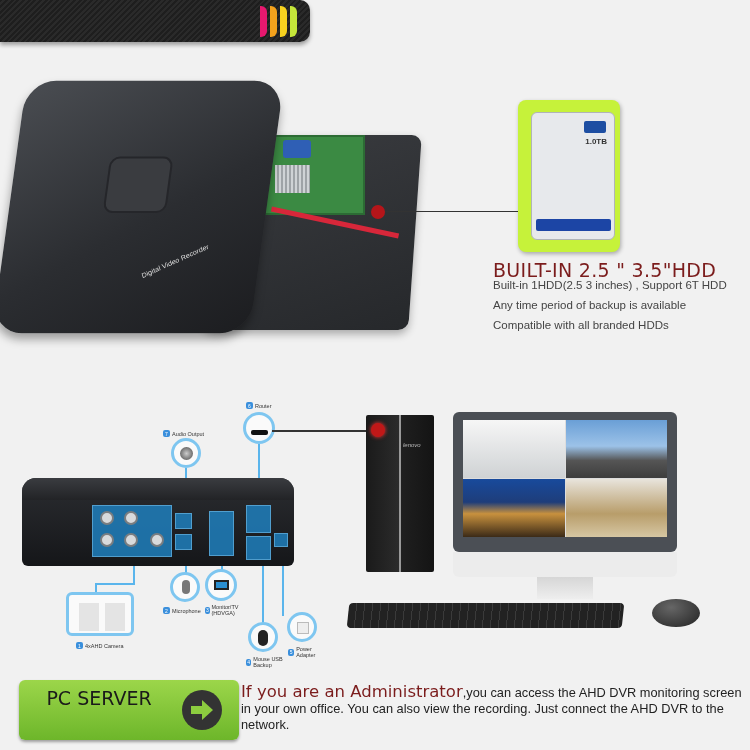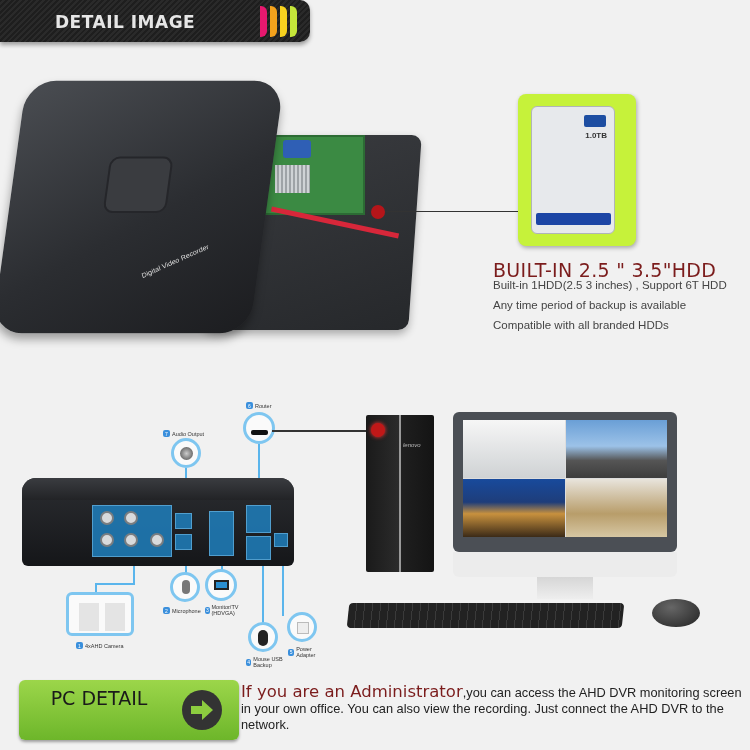--- a/index.html
+++ b/index.html
@@ -28,21 +28,21 @@
   .pcb { position:absolute; left:255px; top:135px; width:110px; height:80px; background:#3b8a43;
     border:2px solid #2c6b34; }
   .heatsink { position:absolute; left:275px; top:165px; width:35px; height:28px;
     background:repeating-linear-gradient(90deg,#cfd3d6 0 2px,#9ea3a7 2px 4px); }
   .vga-port { position:absolute; left:283px; top:140px; width:28px; height:18px; background:#2f5fb5; border-radius:3px; }
   .sata { position:absolute; left:270px; top:220px; width:130px; height:5px; background:#d7273a; transform:rotate(12deg); }
   .red-dot { position:absolute; left:371px; top:205px; width:14px; height:14px; border-radius:50%; background:#b5151a; }
   .lead-line { position:absolute; left:385px; top:211px; width:135px; height:1px; background:#333; }
 
   
-  .hdd-frame { position:absolute; left:518px; top:94px; width:118px; height:152px; background:#c6f23a;
+  .hdd-frame { position:absolute; left:518px; top:100px; width:102px; height:152px; background:#c6f23a;
     border-radius:8px; box-shadow:1px 2px 4px rgba(0,0,0,.3); }
   .hdd { position:absolute; left:13px; top:12px; width:84px; height:128px; background:#e7e9ec;
     border-radius:6px; border:1px solid #b0b4b8; }
   .hdd .brand { position:absolute; right:8px; top:8px; width:22px; height:12px; background:#1d4ea2; border-radius:2px; }
   .hdd .cap { position:absolute; right:7px; top:24px; font-size:8px; font-weight:bold; color:#333; }
   .hdd .bar { position:absolute; left:4px; bottom:8px; width:75px; height:12px; background:#1c45a5; border-radius:2px; }
 
   .hdd-title { position:absolute; left:493px; top:259px; font-size:19px; color:#7b1c1c;
     font-family:"DejaVu Sans", sans-serif; letter-spacing:.3px; }
   .hdd-line { position:absolute; left:493px; font-size:11.5px; color:#444;text-align:right; }
@@ -85,21 +85,20 @@
   .cta-text { position:absolute; left:0; top:7px; width:160px; text-align:center; font-size:19px; line-height:23px; color:#1a1a1a; font-family:"DejaVu Sans", sans-serif; }
   .cta-icon { position:absolute; left:163px; top:10px; width:40px; height:40px; border-radius:50%; background:#333;
     display:flex; align-items:center; justify-content:center; }
   .desc { position:absolute; left:241px; top:684px; width:505px; font-size:12.8px; line-height:16px; color:#222; }
   .desc .hl { color:#7b1c1c; font-size:16.5px; font-family:"DejaVu Sans", sans-serif; }
 </style>
 </head>
 <body>
 
 <div class="banner">
-  <div class="banner-title">DETAIL IMAGE</div>
   <div class="stripes">
     <div class="stripe" style="background:#e8186f"></div>
     <div class="stripe" style="background:#f4a21c"></div>
     <div class="stripe" style="background:#f7d21f"></div>
     <div class="stripe" style="background:#c5e63a"></div>
   </div>
 </div>
 
 <div class="dvr-open"></div>
 <div class="pcb"></div>
@@ -219,21 +218,21 @@
     <div class="q4"></div>
   </div>
 </div>
 <div class="chin"></div>
 <div class="stand"></div>
 <div class="keyboard"></div>
 <div class="mouse"></div>
 
 <div class="cta">
   <div class="cta-text">
-    <div>PC DETAIL</div>
+    <div>PC SERVER</div>
   </div>
   <div class="cta-icon">
     <svg width="26" height="22" viewBox="0 0 26 22">
         <path d="M2 7h11V1l11 10-11 10v-6H2z" fill="#8ccc3f"></path>
       </svg>
   </div>
 </div>
 <div class="desc">
   <span class="hl">If you are an Administrator</span><span>,you can access the AHD DVR monitoring screen in your own office. You can also view the recording. Just connect the AHD DVR to the network.</span>
 </div>

